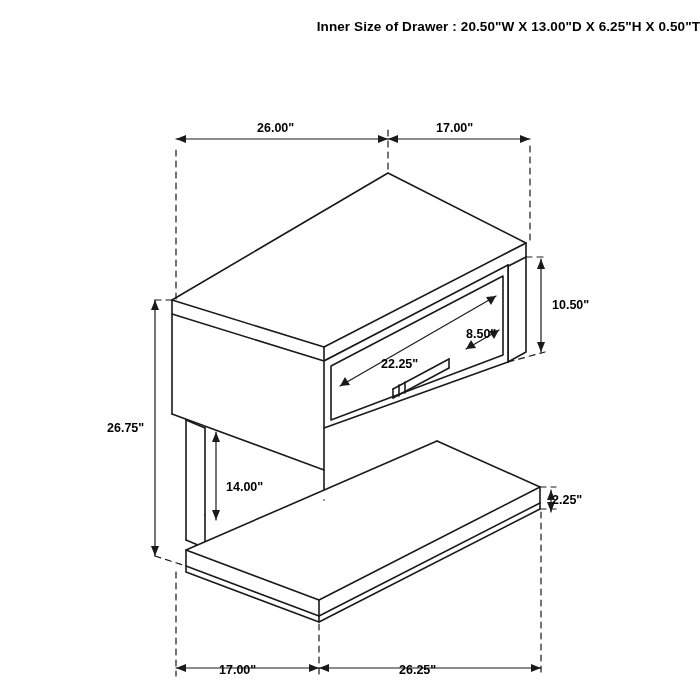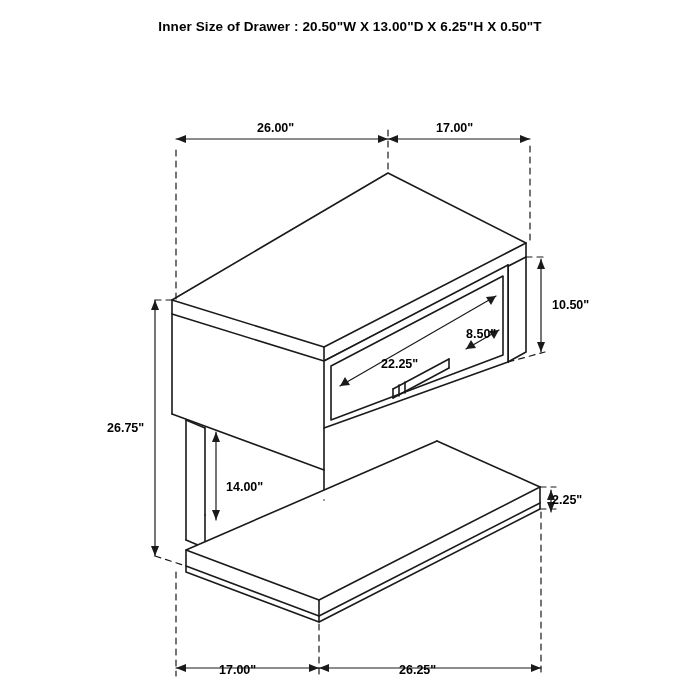--- a/index.html
+++ b/index.html
@@ -18,21 +18,21 @@
   #stage {
     position: relative;
     width: 700px;
     height: 700px;
   }
   .title {
     position: absolute;
     top: 19px;
     left: 0;
     width: 700px;
-    text-align: center;
+    text-align: right;
     font-size: 13.5px;
     font-weight: bold;
     letter-spacing: 0.1px;
   }
   svg.diagram {
     position: absolute;
     top: 0;
     left: 0;
     width: 700px;
     height: 700px;

